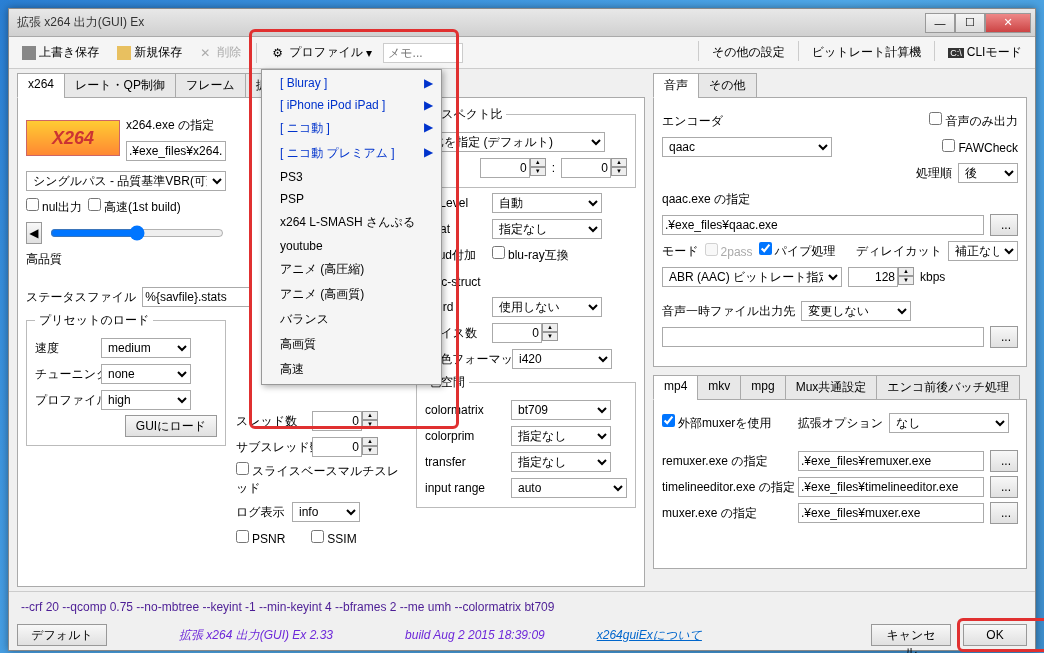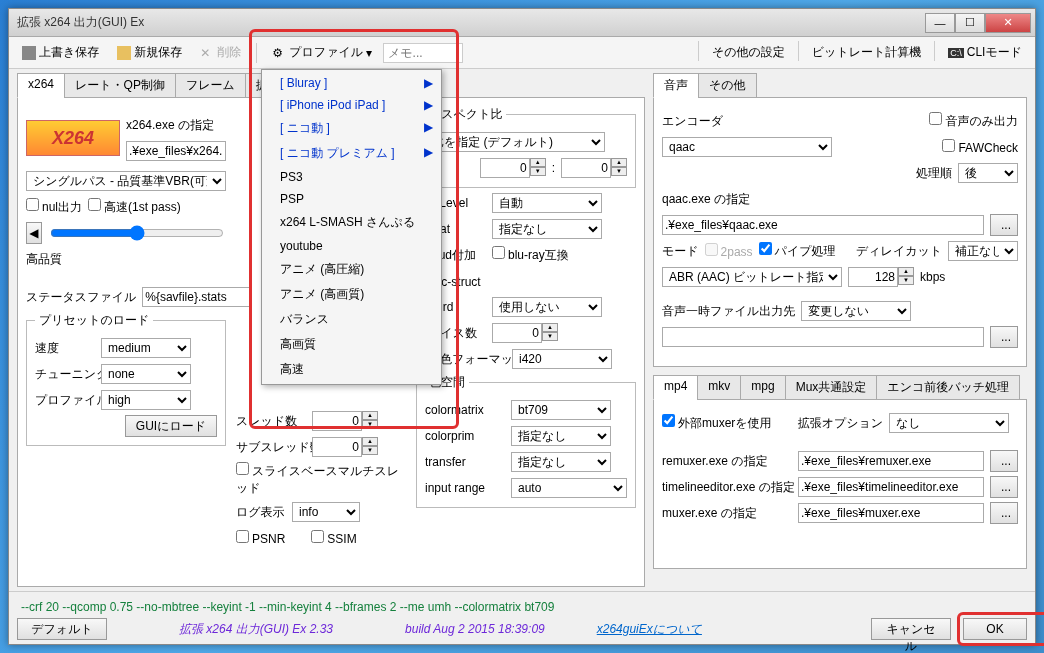--- a/index.html
+++ b/index.html
@@ -35,21 +35,21 @@
 fieldset { border: 1px solid #bbb; padding: 4px 8px; margin: 4px 0; }
 legend { padding: 0 4px; }
 .x264-logo { width: 100px; height: 36px; background: linear-gradient(to bottom, #ffcc33, #ff8833); border: 1px solid #c66; display: flex; align-items: center; justify-content: center; color: #cc3333; font-weight: bold; font-style: italic; font-size: 18px; }
 .slider { width: 200px; }
 .dropdown-menu { position: absolute; top: 0; left: 252px; background: #f5f5f5; border: 1px solid #999; box-shadow: 2px 2px 6px rgba(0,0,0,0.3); z-index: 100; padding: 2px; }
 .dropdown-menu .mitem { padding: 4px 24px 4px 16px; cursor: pointer; white-space: nowrap; position: relative; }
 .dropdown-menu .mitem.blue { color: #0033cc; }
 .dropdown-menu .mitem .arrow { position: absolute; right: 6px; }
 .red-highlight { position: absolute; border: 3px solid #e03030; border-radius: 6px; pointer-events: none; z-index: 200; }
 .footer { padding: 4px 8px; border-top: 1px solid #ccc; }
-.footer-cli { color: #15803d; padding: 4px; }
+.footer-cli { color: #4c1d95; margin-bottom: 6px; padding: 4px; }
 .footer-row { display: flex; align-items: center; gap: 12px; }
 .footer-row .info { color: #6d28d9; }
 .footer-row .link { color: #0066cc; text-decoration: underline; cursor: pointer; }
 .spinner { display: flex; }
 .spinner input { width: 50px; text-align: right; }
 .spinner-btns { display: flex; flex-direction: column; }
 .spinner-btns div { width: 16px; height: 9px; border: 1px solid #999; background: #eee; font-size: 6px; text-align: center; line-height: 7px; }
 </style>
 </head>
 <body>
@@ -115,21 +115,21 @@
                 <div class="row">
                     <input type="text" style="width: 100px;" value=".¥exe_files¥x264.r?">
                   </div>
               </div>
             </div>
             <div class="row">
                 <select style="width:200px;"><option>シングルパス - 品質基準VBR(可変レート)</option></select>
               </div>
             <div class="row">
               <label><input type="checkbox" style=""><span>nul出力</span></label>
-              <label><input type="checkbox" style=""><span>高速(1st pass)</span></label>
+              <label><input type="checkbox" style=""><span>高速(1st build)</span></label>
             </div>
             <div class="row">
               <button class="btn" style="width:18px;padding:0;">◀</button>
               <input type="range" class="slider" value="50" style="">
             </div>
             <div class="row">
                 <span class="lbl">高品質</span>
               </div>
             <div class="row" style="margin-top:16px;">
               <span class="lbl">ステータスファイル</span>

